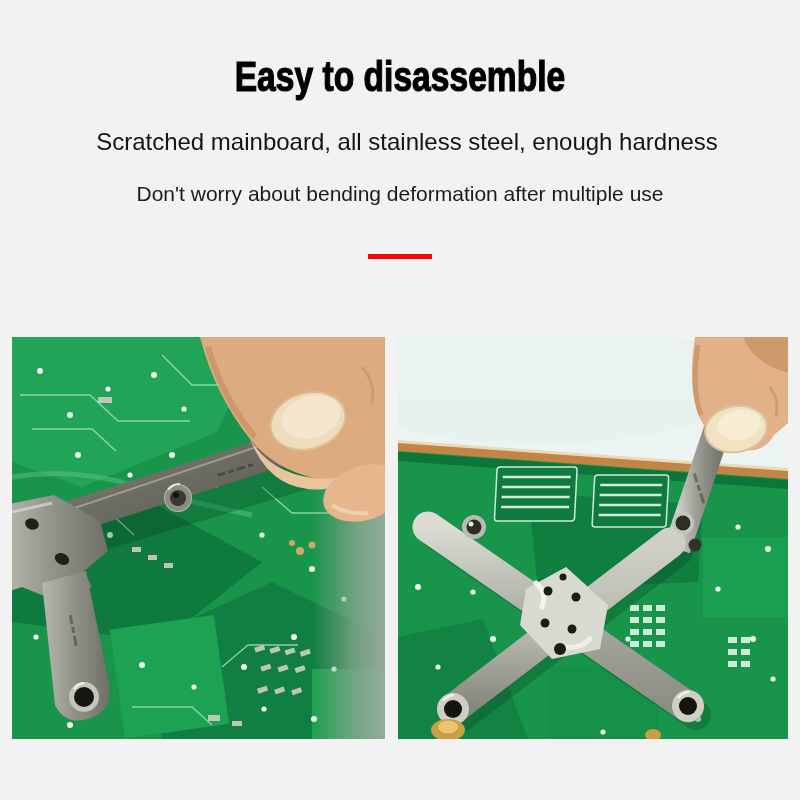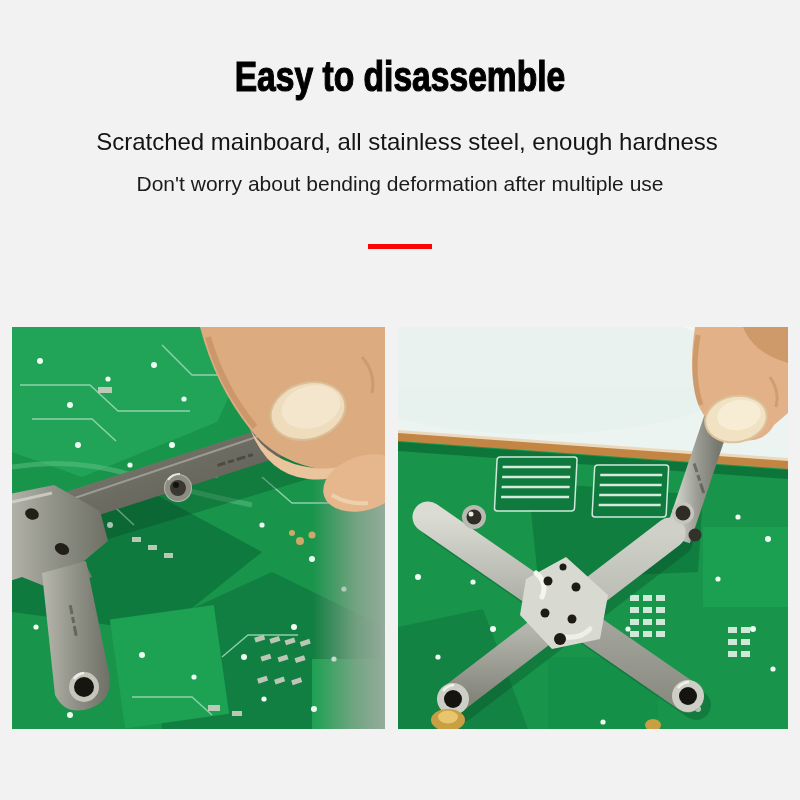--- a/index.html
+++ b/index.html
@@ -14,21 +14,21 @@
   .title{
     margin:0;font-size:42px;line-height:1.1;font-weight:bold;
     letter-spacing:0;color:#000;
     transform:scaleX(.8);transform-origin:50% 50%;
     -webkit-text-stroke:1.2px #000;
   }
   .subtitle{
     margin:28px 0 0 14px;font-size:24px;line-height:1.2;font-weight:400;color:#141414;
   }
   .note{
-    margin:14px 0 0 0;font-size:21px;line-height:1.2;font-weight:400;color:#1b1b1b;
+    margin:24px 0 0 0;font-size:21px;line-height:1.2;font-weight:400;color:#1b1b1b;
   }
   .divider{
     width:64px;height:5px;margin:48px auto 0 auto;background:#fa0505;
   }
   .photos{
     display:flex;justify-content:space-between;
     padding:0 12px 0 12px;margin-top:78px;
   }
   .photo{margin:0;font-size:0;line-height:0;}
   .photo svg{display:block;}

